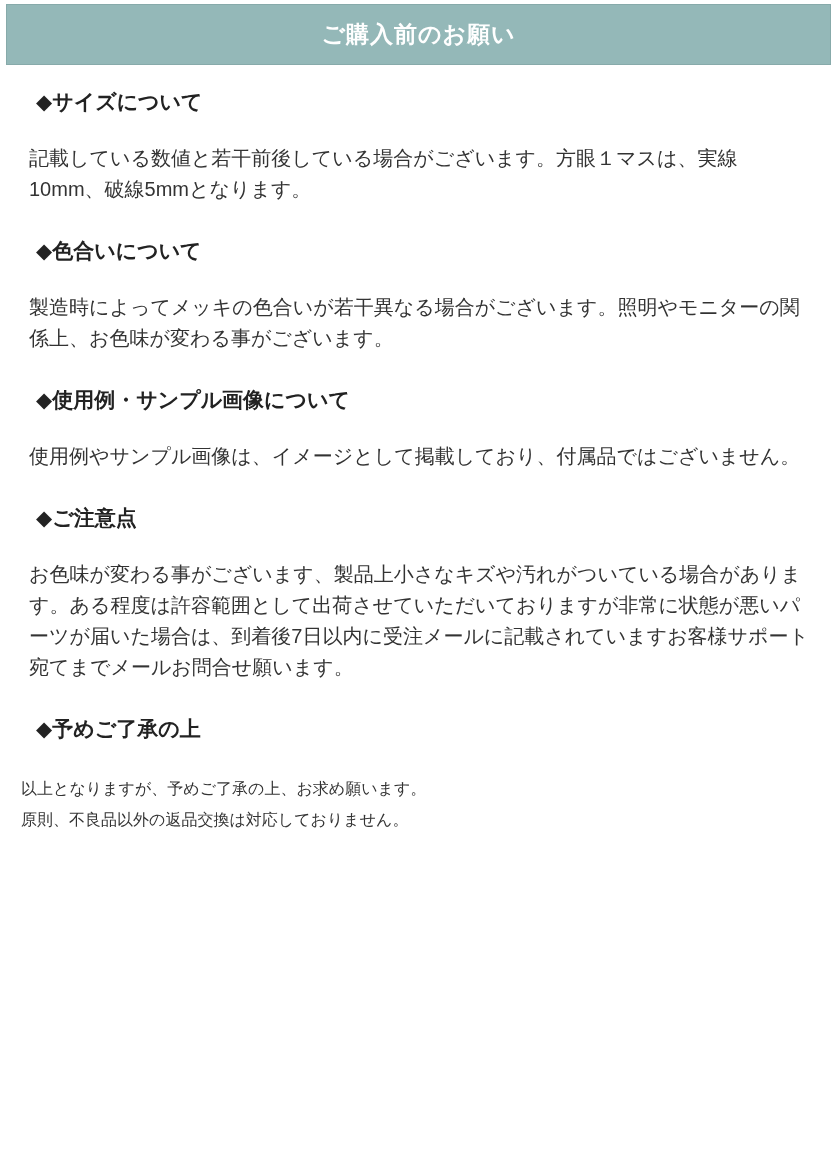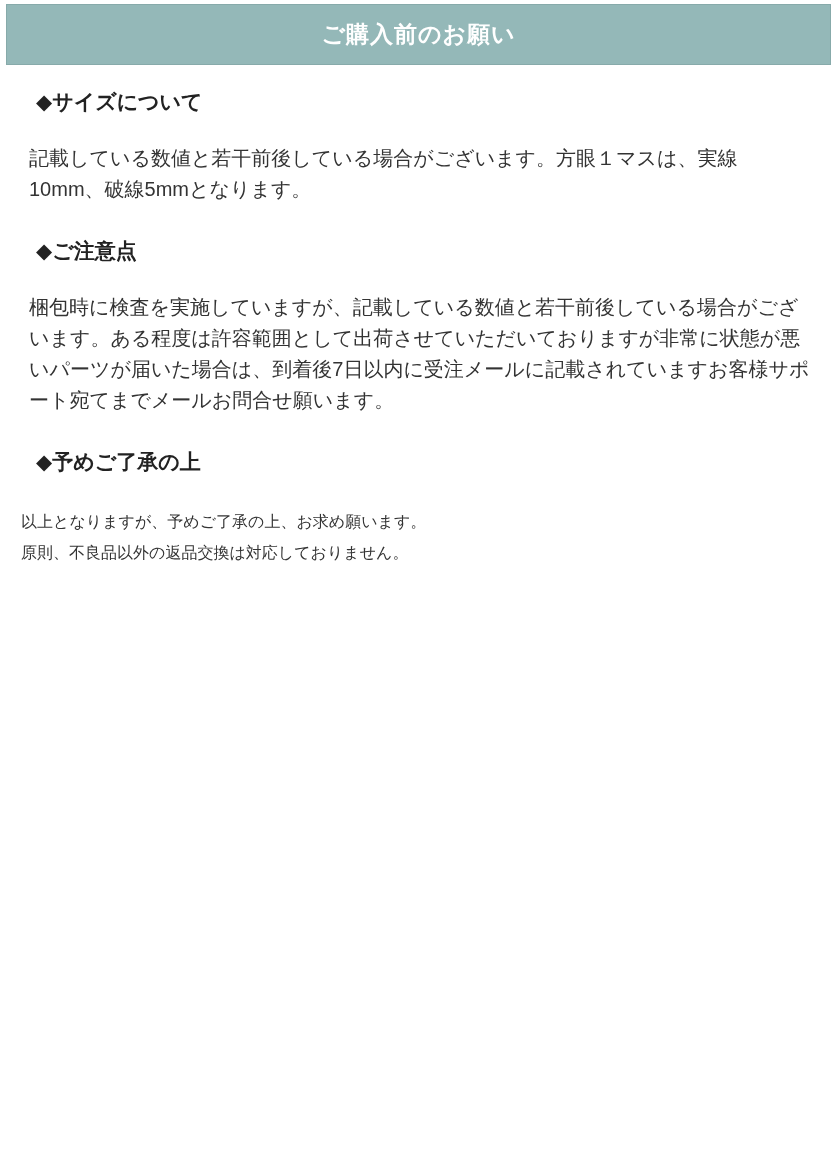--- a/index.html
+++ b/index.html
@@ -71,26 +71,32 @@
   </div>
 
   <div class="content">
 
     <section>
       <h2 class="section-heading first">◆サイズについて</h2>
       <p class="section-body">記載している数値と若干前後している場合がございます。方眼１マスは、実線10mm、破線5mmとなります。</p>
     </section>
 
     <section>
+      <h2 class="section-heading">◆色合いについて</h2>
+      <p class="section-body">製造時によってメッキの色合いが若干異なる場合がございます。照明やモニターの関係上、お色味が変わる事がございます。</p>
     </section>
 
+    <section>
+      <h2 class="section-heading">◆使用例・サンプル画像について</h2>
+      <p class="section-body">使用例やサンプル画像は、イメージとして掲載しており、付属品ではございません。</p>
+    </section>
 
     <section>
       <h2 class="section-heading">◆ご注意点</h2>
-      <p class="section-body">梱包時に検査を実施していますが、記載している数値と若干前後している場合がございます。ある程度は許容範囲として出荷させていただいておりますが非常に状態が悪いパーツが届いた場合は、到着後7日以内に受注メールに記載されていますお客様サポート宛てまでメールお問合せ願います。</p>
+      <p class="section-body">お色味が変わる事がございます、製品上小さなキズや汚れがついている場合があります。ある程度は許容範囲として出荷させていただいておりますが非常に状態が悪いパーツが届いた場合は、到着後7日以内に受注メールに記載されていますお客様サポート宛てまでメールお問合せ願います。</p>
     </section>
 
     <section>
       <h2 class="section-heading">◆予めご了承の上</h2>
     </section>
 
 
     <p class="closing-note">以上となりますが、予めご了承の上、お求め願います。
 原則、不良品以外の返品交換は対応しておりません。</p>
 

